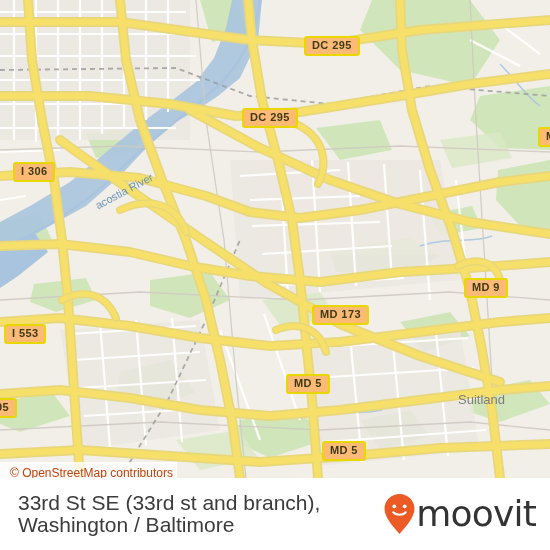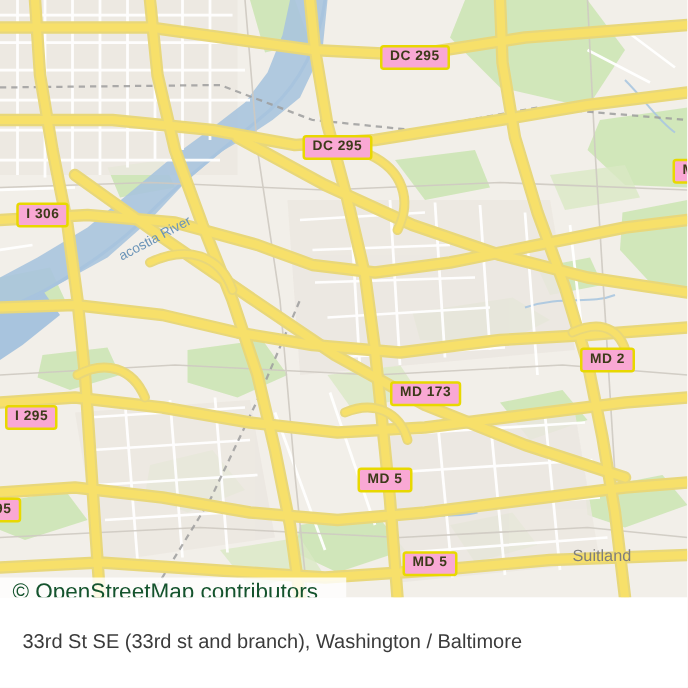--- a/index.html
+++ b/index.html
@@ -26,58 +26,57 @@
     width: 550px;
     height: 478px;
     overflow: hidden;
     background: #f2efe9;
   }
   .map-svg { position:absolute; left:0; top:0; }
 
   
   .shield {
     position: absolute;
-    background: #f9a8d4;
+    background: #fdba74;
     border: 2px solid #e8d800;
     border-radius: 3px;
     color: #3d3a1a;
     font-size: 11px;
     font-weight: bold;
     letter-spacing: .4px;
     padding: 1px 6px 2px 6px;
     line-height: 13px;
     white-space: nowrap;
     font-family: "Liberation Sans", sans-serif;
   }
   .place-label {
     position: absolute;
     color: #7d7d7d;
     font-size: 13px;
     white-space: nowrap;
     font-family: "Liberation Sans", sans-serif;
-    margin-top: 45px;
   }
   .river-label {
     position: absolute;
     color: #6b94b8;
     font-size: 11px;
     white-space: nowrap;
     font-family: "Liberation Sans", sans-serif;
   }
 
   
   #attrib {
     position: absolute;
     left: 0;
     top: 462px;
     background: rgba(255,255,255,0.82);
-    color: #14532d;
-    font-size: 18px;
+    color: #c2410c;
+    font-size: 12px;
     line-height: 16px;
-    padding: 3px 23px 3px 10px;
+    padding: 3px 4px 3px 10px;
     white-space: nowrap;
     font-family: "Liberation Sans", sans-serif;
   }
 
   
   #card {
     position: absolute;
     left: 190px;
     top: 125px;
     width: 178px;
@@ -129,21 +128,21 @@
     height: 72px;
     background: #ffffff;
     display: flex;
     align-items: center;
     box-sizing: border-box;
     padding: 0 14px 0 18px;
   }
   #footer-text {
     flex: 1;
     color: #3b3b3b;
-    font-size: 16px;
+    font-size: 21px;
     line-height: 22px;
     padding-right: 10px;
     font-family: "Liberation Sans", sans-serif;
   }
   #logo {
     display: flex;
     align-items: center;
     flex: 0 0 auto;
   }
   #logo-word {
@@ -302,30 +301,42 @@
       </g>
     </svg>
 
     <div class="river-label" style="left:96px; top:200px; transform: rotate(-28deg); transform-origin: left center;">acostia River</div>
 
     <div class="place-label" style="left:458px; top:392px;">Suitland</div>
 
     <div class="shield" style="left:304px; top:36px;">DC 295</div>
     <div class="shield" style="left:242px; top:108px;">DC 295</div>
     <div class="shield" style="left:13px; top:162px;">I 306</div>
-    <div class="shield" style="left:4px; top:324px;">I 295</div>
+    <div class="shield" style="left:4px; top:324px;">I 553</div>
     <div class="shield" style="left:312px; top:305px;">MD 173</div>
-    <div class="shield" style="left:464px; top:278px;">MD 2</div>
+    <div class="shield" style="left:464px; top:278px;">MD 9</div>
     <div class="shield" style="left:286px; top:374px;">MD 5</div>
     <div class="shield" style="left:322px; top:441px;">MD 5</div>
     <div class="shield" style="left:-12px; top:398px;">95</div>
     <div class="shield" style="left:538px; top:127px;">M</div>
 
     <div id="attrib">© OpenStreetMap contributors</div>
 
 
   </div>
 
   <div id="footer">
     <div id="footer-text">33rd St SE (33rd st and branch), Washington / Baltimore</div>
+    <div id="logo">
+      <span>
+        <svg width="33" height="42" viewBox="0 0 33 42" style="display:block;">
+          <path d="M16.5 1 C8.2 1 1.5 7.6 1.5 15.8 C1.5 24.4 10 33.5 16.5 41
+                   C23 33.5 31.5 24.4 31.5 15.8 C31.5 7.6 24.8 1 16.5 1 Z" fill="#ec5b25"></path>
+          <circle cx="11.3" cy="13.3" r="1.85" fill="#ffffff"></circle>
+          <circle cx="21.7" cy="13.3" r="1.85" fill="#ffffff"></circle>
+          <path d="M10.2 19.2 C12.6 22.6 20.4 22.6 22.8 19.2" stroke="#ffffff" stroke-width="2" fill="none" stroke-linecap="round"></path>
+        </svg>
+      </span>
+      <span id="logo-word">moovit</span>
+    </div>
   </div>
 
 </div>
 
 </body></html>

